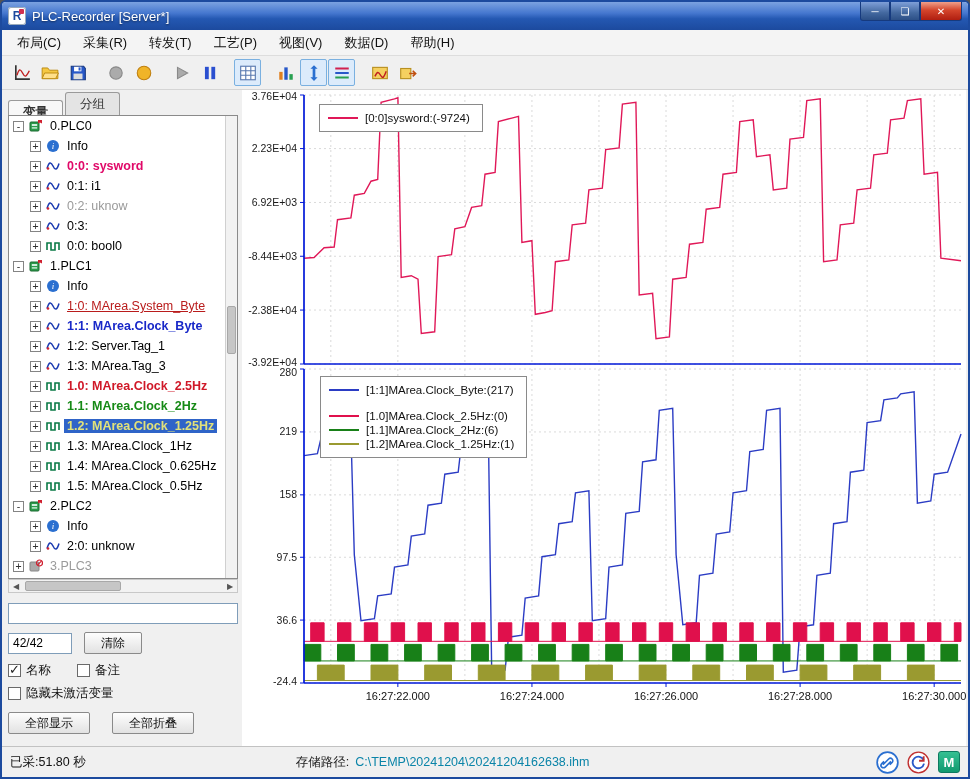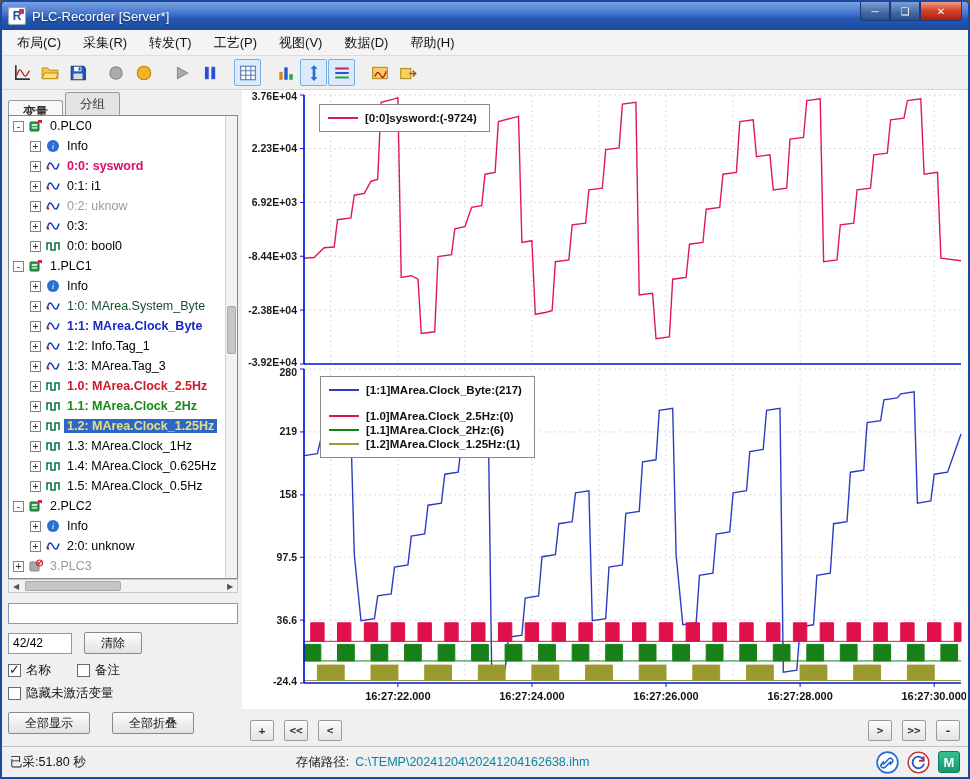--- a/index.html
+++ b/index.html
@@ -70,21 +70,21 @@
   .push-btn { height:22px; padding:2px 16px; font-size:12px; color:#111;
     border:1px solid #8a8a8a; border-radius:2px; background:linear-gradient(180deg,#fdfdfd,#e2e2e2); }
   .check-row { margin-top:8px; display:flex; align-items:center; gap:26px; }
   .check-row2 { margin-top:6px; display:flex; align-items:center; }
   .check-item { display:flex; align-items:center; gap:5px; font-size:12.5px; color:#111;text-align:right; }
   .cb { width:13px; height:13px; border:1px solid #6a6a6a; background:#fff; position:relative; flex:0 0 13px; }
   .cb.checked::after { content:"\2713"; position:absolute; left:0px; top:-3px; font-size:13px; color:#222; font-weight:bold; }
   .panel-btn-row { margin-top:10px; display:flex; gap:22px; }
 
   
-  .chart-panel { flex:1 1 auto; display:flex; flex-direction:column; min-width:0;font-weight:bold; }
+  .chart-panel { flex:1 1 auto; display:flex; min-width:0; }
   .chart-area { background:#fff; flex:0 0 619px; position:relative; }
   .chart-wrap { position:relative; }
   .chart-wrap svg { display:block; background:#fff; }
   .legend { position:absolute; background:#fff; border:1px solid #8a8a8a; padding:5px 12px 5px 8px; font-size:11.5px; color:#111; }
   .legend-row { display:flex; align-items:center; gap:7px; margin:2px 0; white-space:nowrap; }
   .legend-line { width:30px; height:2px; flex:0 0 30px; }
   #legend-bottom .legend-row:first-child { margin-bottom:14px; }
 
   .nav-row { flex:1 1 auto; background:#f0f0f0; display:flex; align-items:center; padding:6px 8px 0 8px; }
   .nav-btn { width:24px; height:21px; font-size:11px; color:#333; display:flex; align-items:center; justify-content:center;
@@ -317,41 +317,41 @@
               <span class="tlabel" style="color: rgb(0, 0, 0);">Info</span>
             </div>
             <div class="tree-row" style="padding-left: 21px;">
               <span class="expander">+</span>
               <span class="ticon">
                 <svg viewBox="0 0 14 14">
                   <path d="M1 9.5C3 2.5,5 2.5,7 7s4 4.5 6-2.5" stroke="#1a3ab0" fill="none" stroke-width="1.5"></path>
                   <circle cx="2" cy="9.5" r="1.3" fill="#d02030"></circle>
                 </svg>
               </span>
-              <span class="tlabel" style="color: #14532d;">1:0: MArea.System_Byte</span>
+              <span class="tlabel" style="color: #b91c1c; text-decoration: underline;">1:0: MArea.System_Byte</span>
             </div>
             <div class="tree-row" style="padding-left: 21px;">
               <span class="expander">+</span>
               <span class="ticon">
                 <svg viewBox="0 0 14 14">
                   <path d="M1 9.5C3 2.5,5 2.5,7 7s4 4.5 6-2.5" stroke="#1a3ab0" fill="none" stroke-width="1.5"></path>
                   <circle cx="2" cy="9.5" r="1.3" fill="#d02030"></circle>
                 </svg>
               </span>
               <span class="tlabel" style="color: rgb(24, 40, 200); font-weight: bold;">1:1: MArea.Clock_Byte</span>
             </div>
             <div class="tree-row" style="padding-left: 21px;">
               <span class="expander">+</span>
               <span class="ticon">
                 <svg viewBox="0 0 14 14">
                   <path d="M1 9.5C3 2.5,5 2.5,7 7s4 4.5 6-2.5" stroke="#1a3ab0" fill="none" stroke-width="1.5"></path>
                   <circle cx="2" cy="9.5" r="1.3" fill="#d02030"></circle>
                 </svg>
               </span>
-              <span class="tlabel" style="color: rgb(0, 0, 0);">1:2: Info.Tag_1</span>
+              <span class="tlabel" style="color: rgb(0, 0, 0);">1:2: Server.Tag_1</span>
             </div>
             <div class="tree-row" style="padding-left: 21px;">
               <span class="expander">+</span>
               <span class="ticon">
                 <svg viewBox="0 0 14 14">
                   <path d="M1 9.5C3 2.5,5 2.5,7 7s4 4.5 6-2.5" stroke="#1a3ab0" fill="none" stroke-width="1.5"></path>
                   <circle cx="2" cy="9.5" r="1.3" fill="#d02030"></circle>
                 </svg>
               </span>
               <span class="tlabel" style="color: rgb(0, 0, 0);">1:3: MArea.Tag_3</span>

